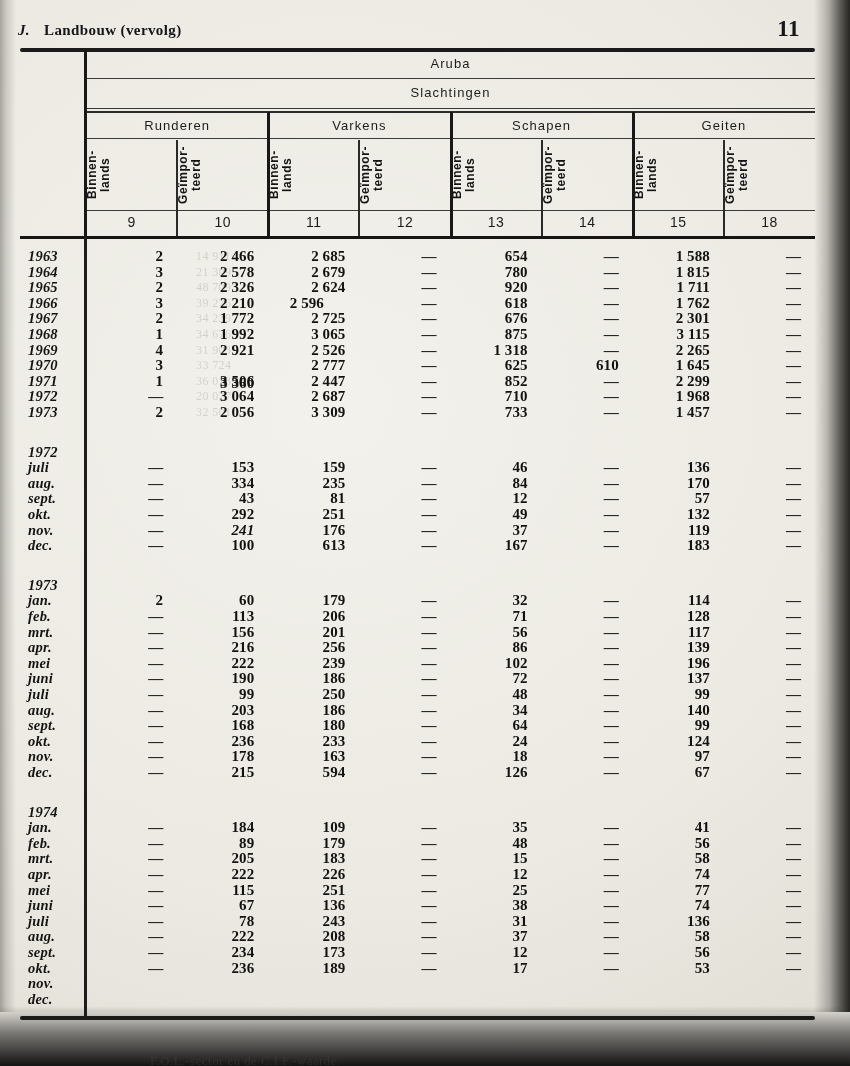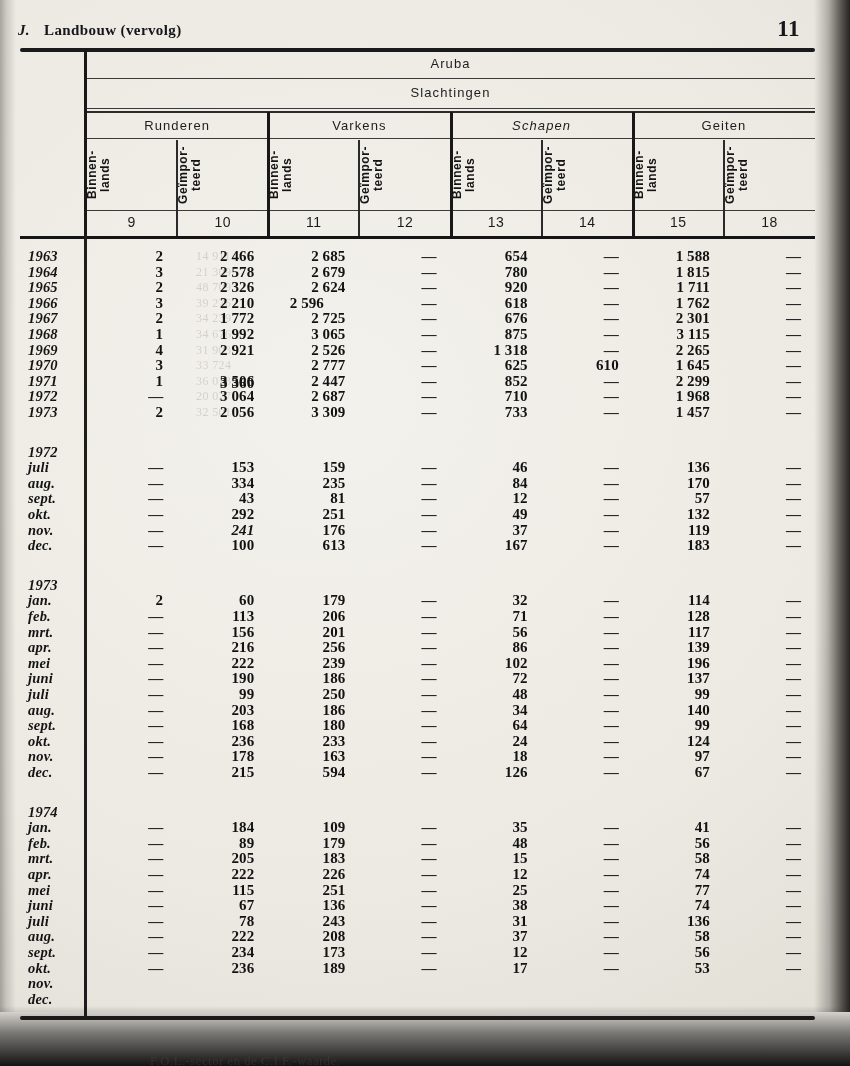--- a/index.html
+++ b/index.html
@@ -220,21 +220,21 @@
     <div class="hdr" id="hdr">
         <div class="band-label" style="left: 66px; top: 4px; width: 729px;">Aruba</div>
         <div class="hline" style="left: 66px; top: 26px; width: 729px;"></div>
         <div class="band-label" style="left: 66px; top: 33px; width: 729px;">Slachtingen</div>
         <div class="hline" style="left: 66px; top: 56px; width: 729px;"></div>
         <div class="hline med" style="left: 66px; top: 59px; width: 729px;"></div>
         <div class="group-label" style="left: 66px; top: 66px; width: 182.25px;">Runderen</div>
         <div class="hline" style="left: 66px; top: 86px; width: 182.25px;"></div>
         <div class="group-label" style="left: 248.25px; top: 66px; width: 182.25px;">Varkens</div>
         <div class="hline" style="left: 248.25px; top: 86px; width: 182.25px;"></div>
-        <div class="group-label" style="left: 430.5px; top: 66px; width: 182.25px; font-style: italic;">Schapen</div>
+        <div class="group-label" style="left: 430.5px; top: 66px; width: 182.25px;">Schapen</div>
         <div class="hline" style="left: 430.5px; top: 86px; width: 182.25px;"></div>
         <div class="group-label" style="left: 612.75px; top: 66px; width: 182.25px;">Geiten</div>
         <div class="hline" style="left: 612.75px; top: 86px; width: 182.25px;"></div>
         <div class="vert-label" style="left: 66px; top: 92px; width: 91.125px; height: 62px;">Binnen-
 lands</div>
         <div class="vert-label" style="left: 157.125px; top: 92px; width: 91.125px; height: 62px;">Geïmpor-
 teerd</div>
         <div class="vert-label" style="left: 248.25px; top: 92px; width: 91.125px; height: 62px;">Binnen-
 lands</div>
         <div class="vert-label" style="left: 339.375px; top: 92px; width: 91.125px; height: 62px;">Geïmpor-

